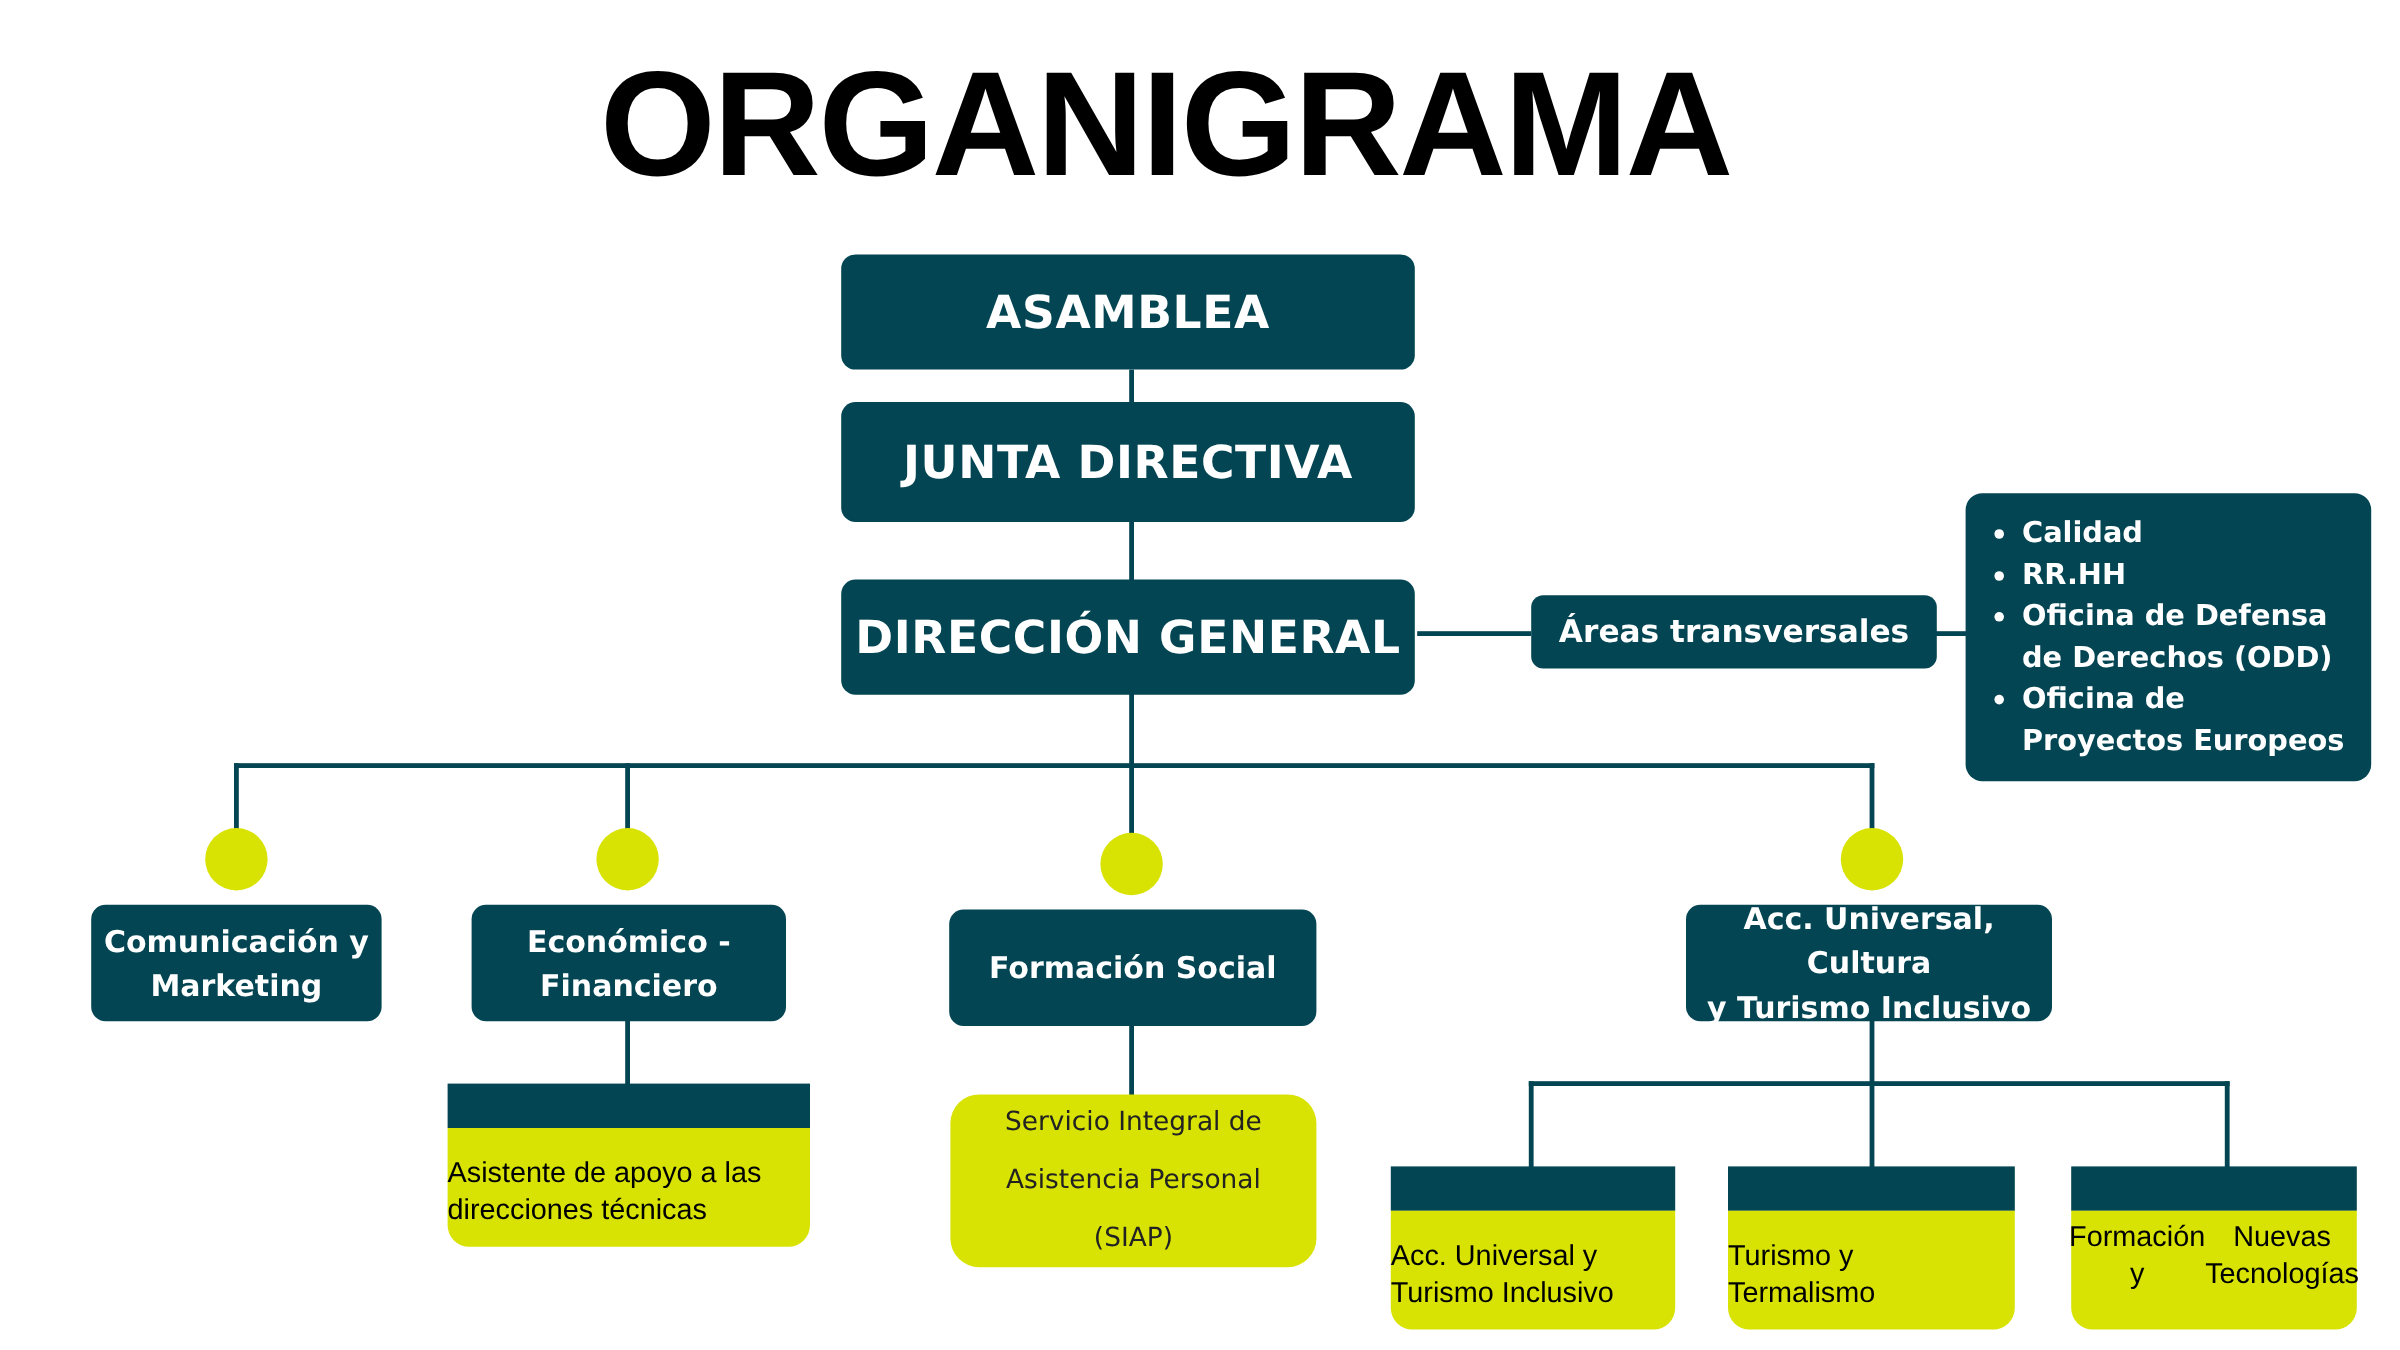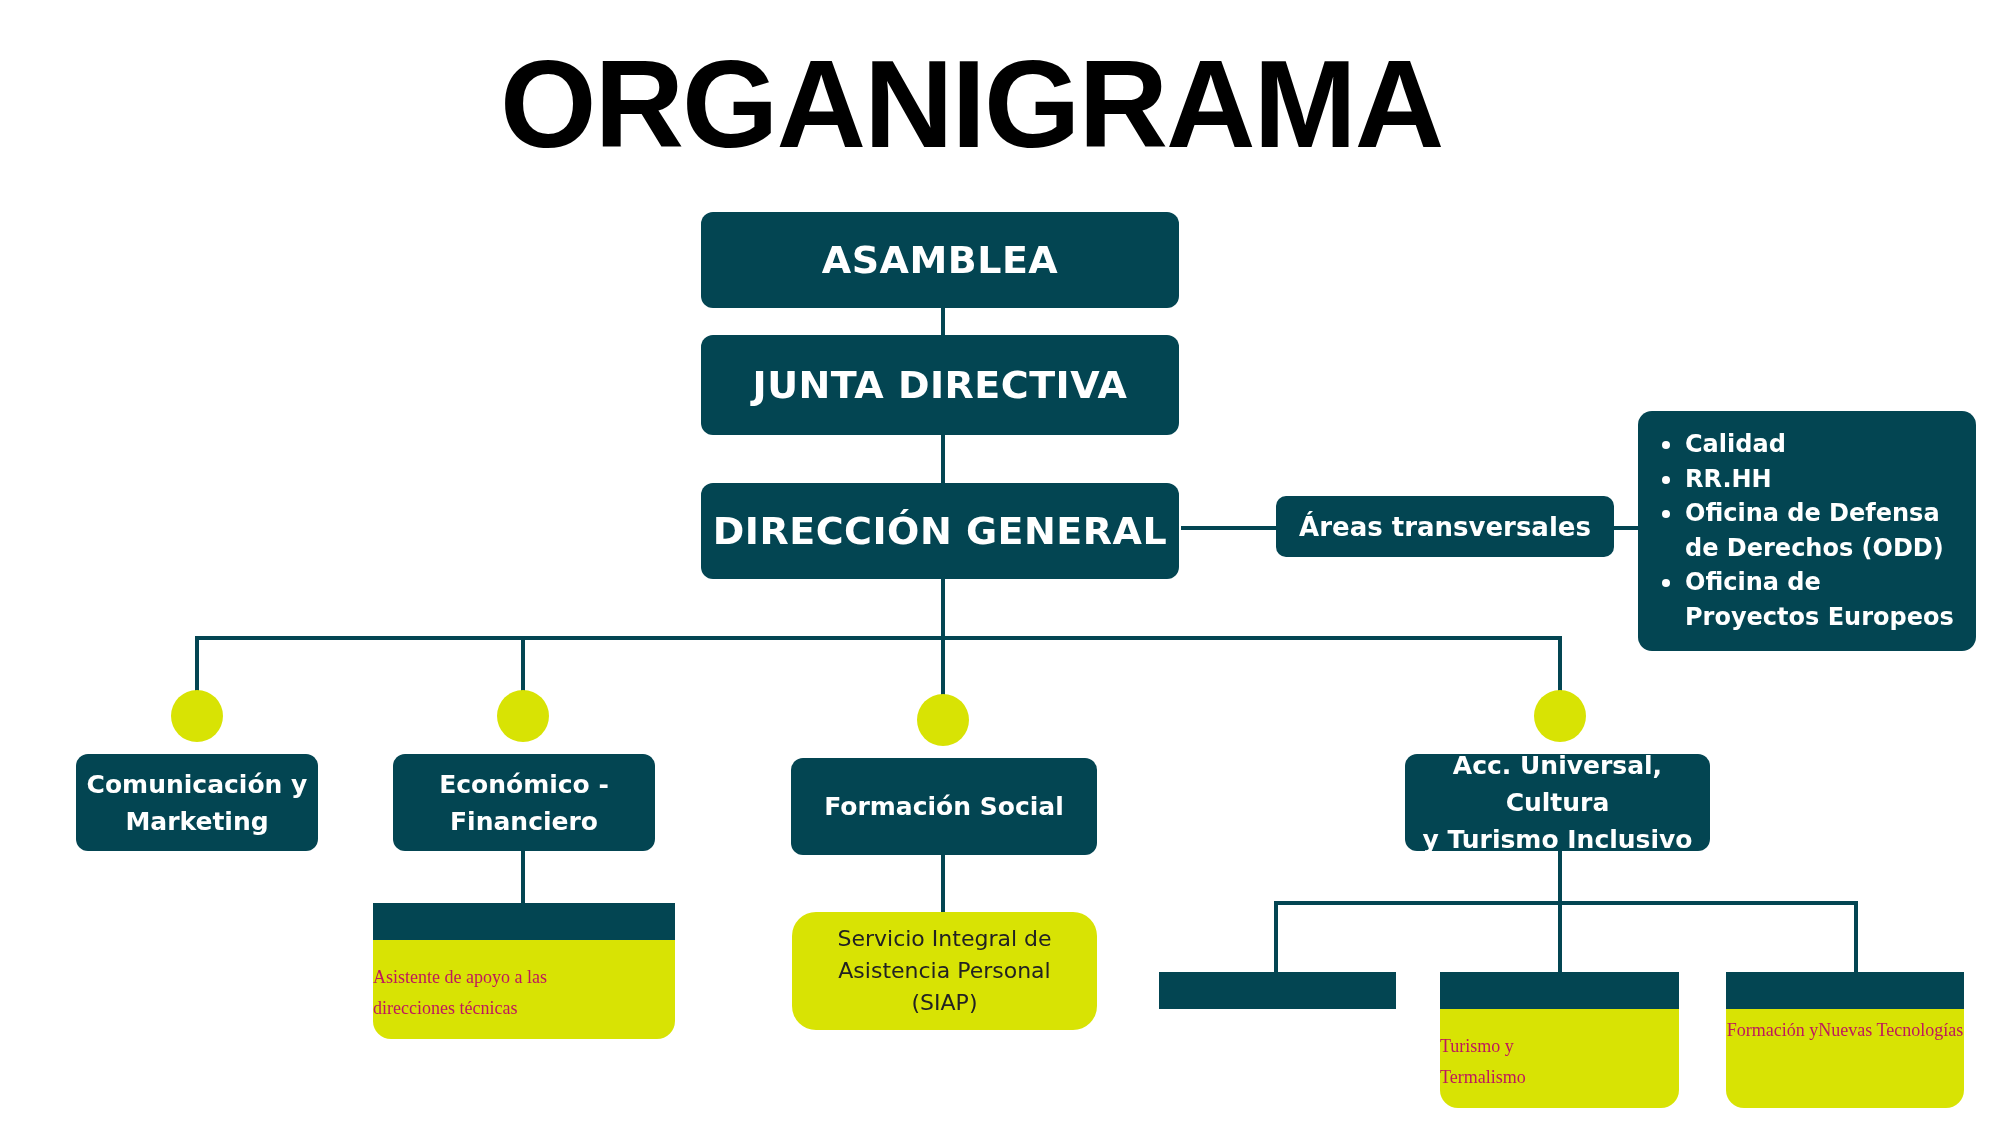--- a/index.html
+++ b/index.html
@@ -19,22 +19,22 @@
   .list-box { position:absolute; background:#034552; color:#fff; border-radius:14px;
               font-family:"DejaVu Sans", sans-serif; font-weight:bold; font-size:24px;
               line-height:34.5px; box-sizing:border-box; padding:16px 20px 0 24px; }
   .list-box ul { margin:0; padding:0; list-style:none; }
   .list-box li { position:relative; padding-left:23px; }
   .list-box li .bullet { position:absolute; left:0; top:14px; width:8px; height:8px;
                          border-radius:50%; background:#fff; }
   .dot { position:absolute; width:52px; height:52px; border-radius:50%; background:#d8e304; }
   .sub { position:absolute; box-sizing:border-box; }
   .sub .hdr { background:#034552; height:37px; }
-  .sub .body { background:#d8e304; color:#be185d; font-family:Liberation Serif, serif;
-               font-size:18px; line-height:31px; text-align:center;
+  .sub .body { background:#d8e304; color:#000000; font-family:Liberation Sans, sans-serif;
+               font-size:24px; line-height:31px; text-align:center;
                border-radius:0 0 18px 18px; display:flex; justify-content:center;
                align-items:flex-start; padding-top:6px; box-sizing:border-box; }
   .pill { position:absolute; background:#d8e304; color:#222; border-radius:24px;
           font-family:"DejaVu Sans", sans-serif; font-size:22px; line-height:32px;
           text-align:center; display:flex; align-items:center; justify-content:center;
           box-sizing:border-box; }
 </style>
 </head>
 <body>
 
@@ -100,28 +100,32 @@
 </div>
 
 <div class="sub" style="left:373px;top:903px;width:302px;height:136px;">
   <div class="hdr"></div>
   <div class="body" style="height:99px;flex-direction:column;">
     <span>Asistente de apoyo a las</span>
     <span>direcciones técnicas</span>
   </div>
 </div>
 
-<div class="pill" style="left:792px;top:912px;width:305px;height:118px;flex-direction:column;">
+<div class="pill" style="left:792px;top:912px;width:305px;height:144px;flex-direction:column;gap:16px;">
   <span>Servicio Integral de</span>
   <span>Asistencia Personal</span>
   <span>(SIAP)</span>
 </div>
 
 <div class="sub" style="left:1159px;top:972px;width:237px;height:136px;">
   <div class="hdr"></div>
+  <div class="body" style="height:99px;flex-direction:column;">
+    <span>Acc. Universal y</span>
+    <span>Turismo Inclusivo</span>
+  </div>
 </div>
 <div class="sub" style="left:1440px;top:972px;width:239px;height:142px;">
   <div class="hdr"></div>
   <div class="body" style="height:99px;flex-direction:column;">
     <span>Turismo y</span>
     <span>Termalismo</span>
   </div>
 </div>
 <div class="sub" style="left:1726px;top:972px;width:238px;height:136px;">
   <div class="hdr"></div>

